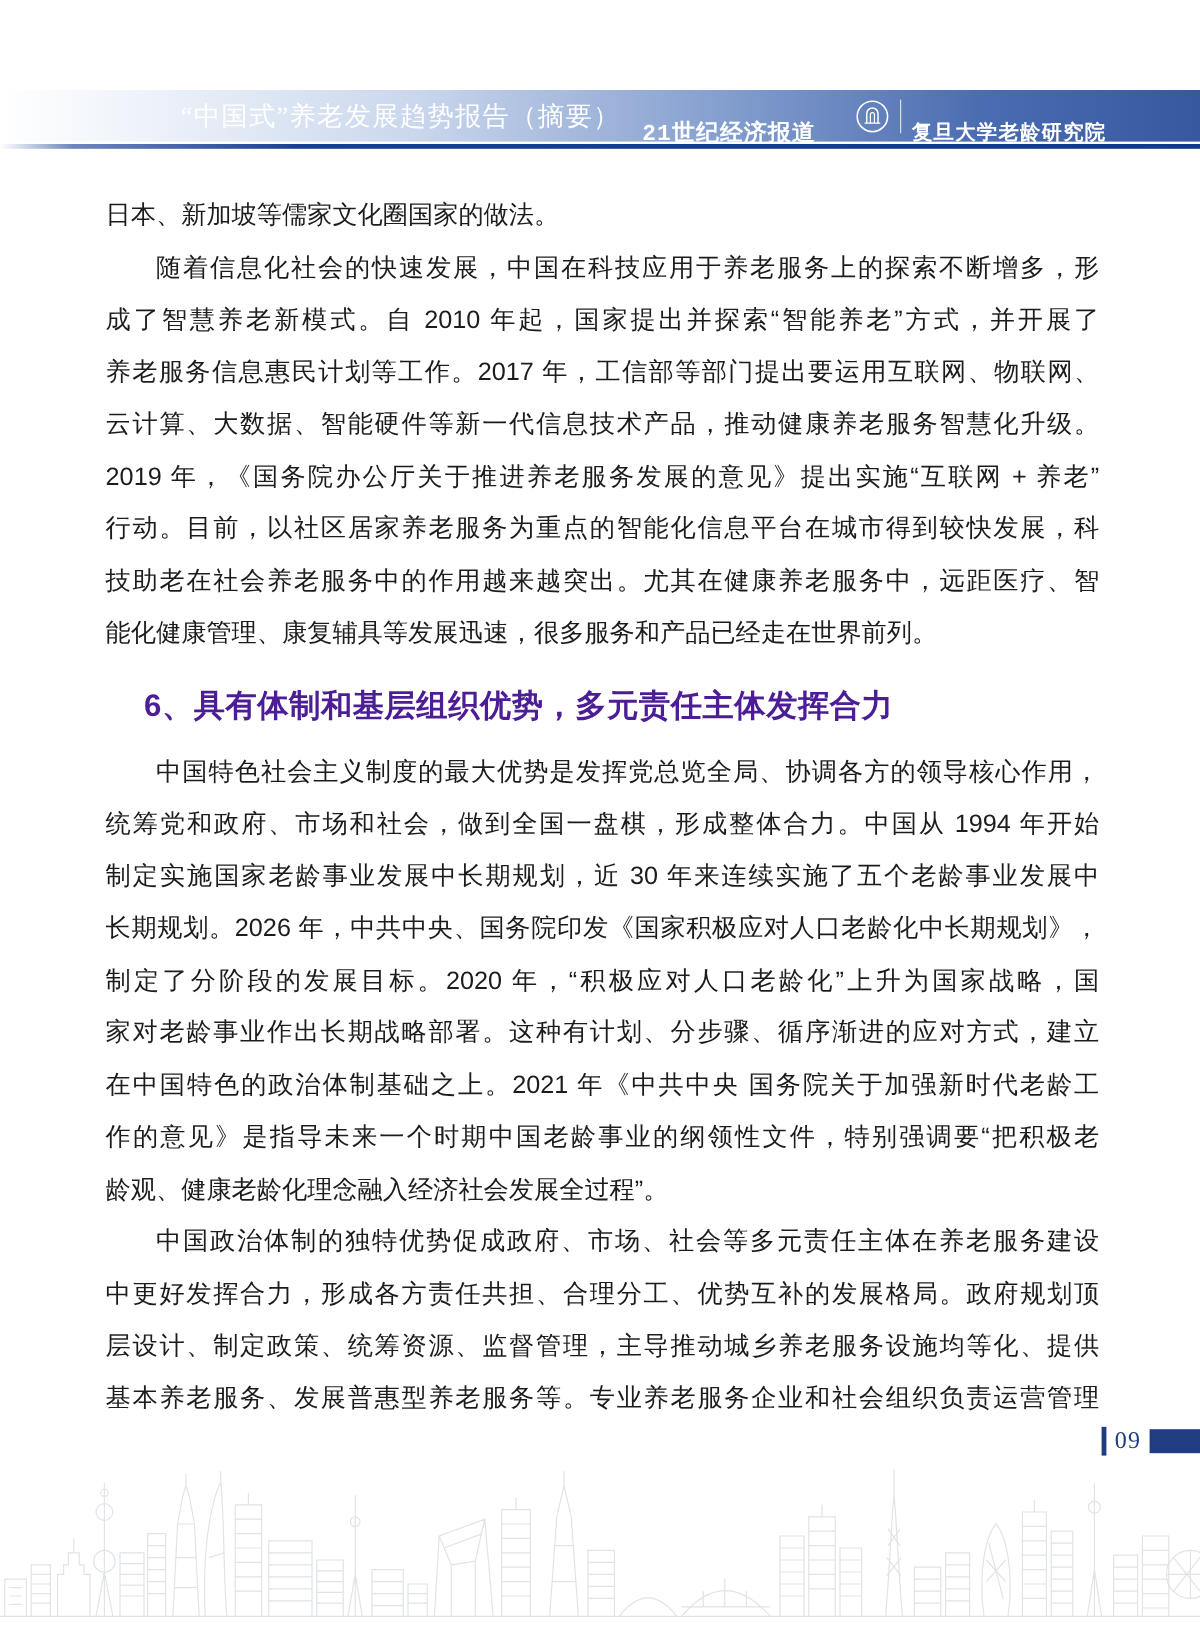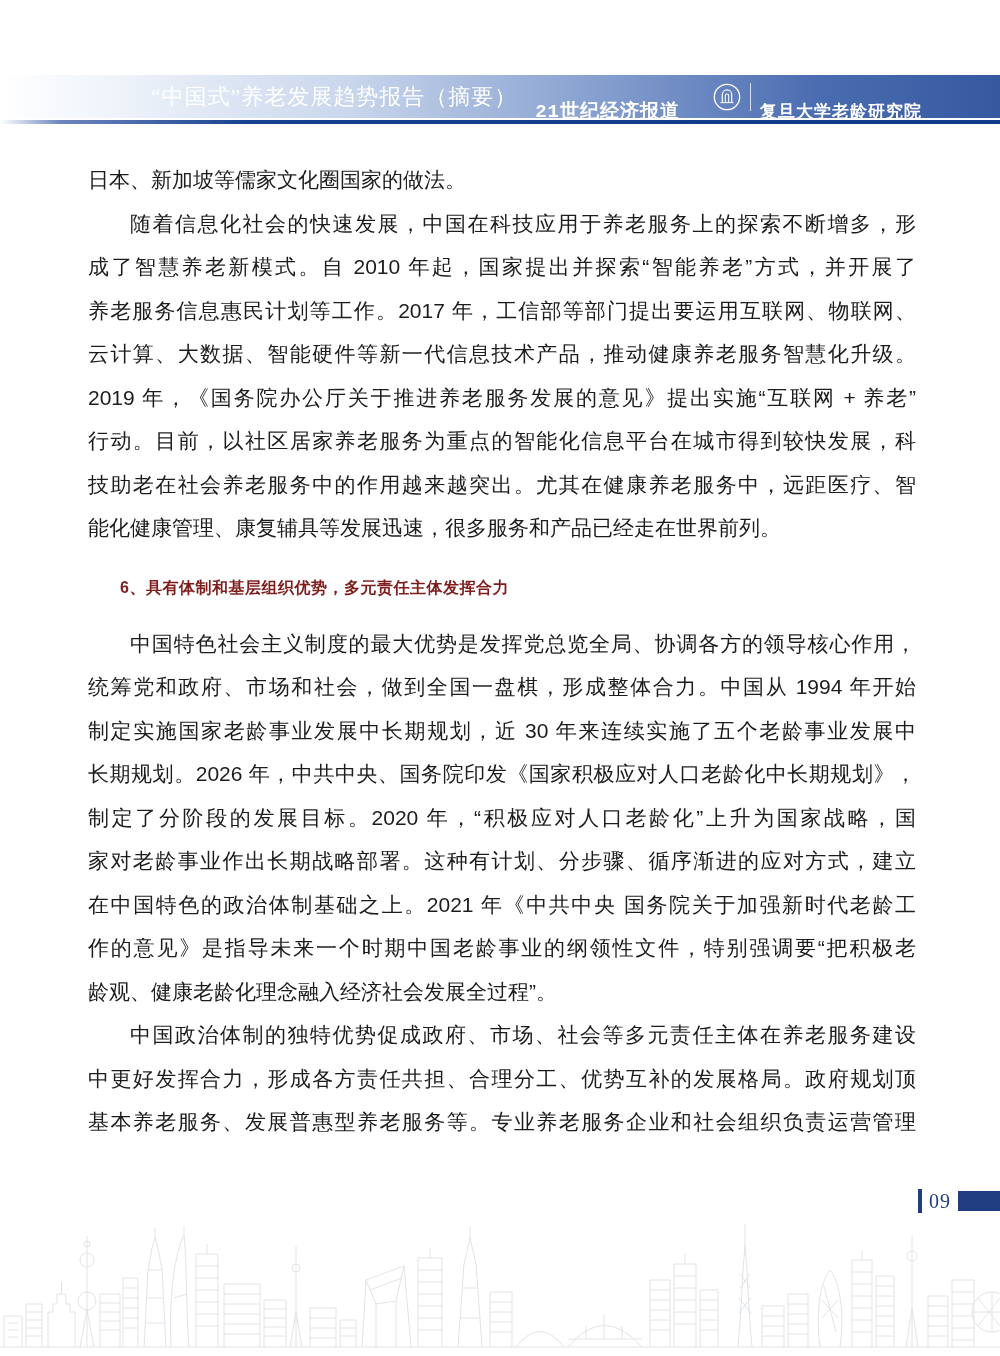--- a/index.html
+++ b/index.html
@@ -49,21 +49,21 @@
     position:absolute;left:88px;top:158px;width:828px;
     font-size:21px;line-height:43.5px;color:#1c1c1c;
   }
   .tline{text-align:justify;text-align-last:justify;}
   .tline.short{text-align-last:left;}
   .tline.first{text-indent:2em;}
   .para{margin:0;}
   .para + .para{margin-top:0;}
   .para-gap{margin-top:12px;}
   .section-heading{
-    color:#7f1d1d;font-weight:bold;font-size:16px;line-height:44px;
+    color:#4c1d95;font-weight:bold;font-size:26px;line-height:44px;
     margin:16px 0 12px 32px;letter-spacing:.5px;
   }
 
   
   .skyline{
     position:absolute;left:0;bottom:8px;width:1000px;height:140px;
   }
   .page-marker{
     position:absolute;top:1189px;right:0;height:24px;
     display:flex;align-items:center;
@@ -132,20 +132,21 @@
       <div class="tline">制定了分阶段的发展目标。2020 年，“积极应对人口老龄化”上升为国家战略，国</div>
       <div class="tline">家对老龄事业作出长期战略部署。这种有计划、分步骤、循序渐进的应对方式，建立</div>
       <div class="tline">在中国特色的政治体制基础之上。2021 年《中共中央 国务院关于加强新时代老龄工</div>
       <div class="tline">作的意见》是指导未来一个时期中国老龄事业的纲领性文件，特别强调要“把积极老</div>
       <div class="tline short">龄观、健康老龄化理念融入经济社会发展全过程”。</div>
     </div>
 
     <div class="para para-gap">
       <div class="tline first">中国政治体制的独特优势促成政府、市场、社会等多元责任主体在养老服务建设</div>
       <div class="tline">中更好发挥合力，形成各方责任共担、合理分工、优势互补的发展格局。政府规划顶</div>
+      <div class="tline">层设计、制定政策、统筹资源、监督管理，主导推动城乡养老服务设施均等化、提供</div>
       <div class="tline">基本养老服务、发展普惠型养老服务等。专业养老服务企业和社会组织负责运营管理</div>
     </div>
   </div>
 
   <svg class="skyline" viewBox="0 0 1000 140" preserveAspectRatio="none" fill="none" stroke="#e0e4e8" stroke-width="1">
     <line x1="0" y1="139" x2="1000" y2="139"></line>
 
     <path d="M4 139 V108 H22 V139 M8 115 H18 M8 122 H18 M8 129 H18"></path>
     <path d="M26 139 V96 H42 V139 M26 104 H42 M26 112 H42 M26 120 H42 M26 128 H42"></path>
 

